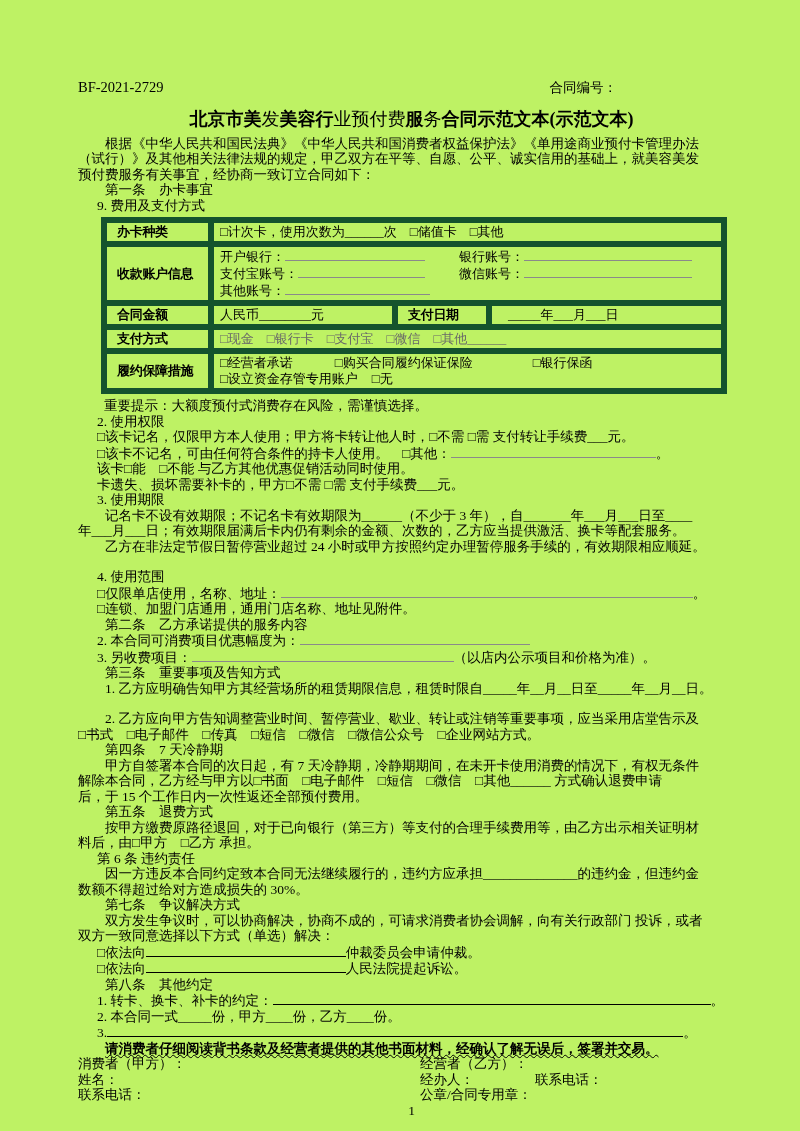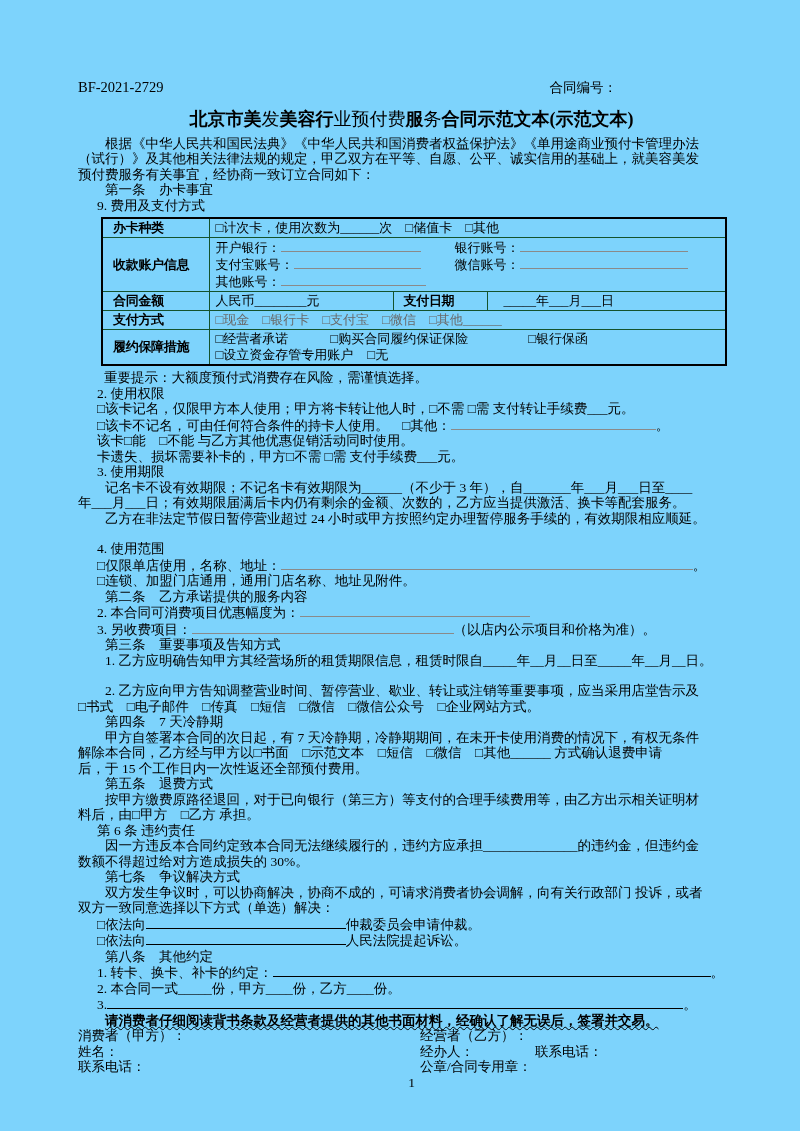--- a/index.html
+++ b/index.html
@@ -1,31 +1,31 @@
 <!DOCTYPE html>
 <html><head>
 <meta charset="utf-8">
 <style>
   html,body{margin:0;padding:0;background:#fff;}
   .page{
     position:relative;width:800px;height:1131px;box-sizing:border-box;
-    padding:80px 55px 0 78px;background:#7dd3fc;color:#000;overflow:hidden;
+    padding:80px 55px 0 78px;background:#bef264;color:#000;overflow:hidden;
     font-family:"Liberation Serif","DejaVu Serif",serif;
     font-size:13.5px;line-height:15.5px;
   }
   p{margin:0;padding:0;}
   .b{font-weight:normal;}
   .i1{padding-left:19px;}
   .i2{text-indent:27px;}
   .hdr{display:flex;align-items:baseline;font-size:14.5px;}
   .hdr .cno{margin-left:auto;margin-right:128px;font-size:13.5px;}
   .title{text-align:center;font-size:18px;line-height:19px;margin:14px 0 7px 0;font-weight:bold;white-space:nowrap;}
   .title .lt{font-weight:normal;}
   .tbl{border-collapse:collapse;margin:4px 0 4px 23px;width:626px;font-size:13px;line-height:16px;border:2px solid #000;table-layout:fixed;}
-  .tbl td{border:1px solid #14532d;padding:1px 6px;vertical-align:middle;overflow:hidden;}
+  .tbl td{border:6px solid #14532d;padding:1px 6px;vertical-align:middle;overflow:hidden;}
   .tbl td.lbl{font-weight:bold;padding-left:10px;padding-right:2px;letter-spacing:-0.3px;}
   .acct-line{white-space:nowrap;}
   .blank{display:inline-block;border-bottom:1px solid #8a8a8a;height:12px;vertical-align:baseline;}
   .blank.dk{border-bottom-color:#000;}
   .gray{color:#696969;}
   .gline{display:inline-block;}
   .gl1{margin-right:42px;} .gl2{margin-right:60px;} .gl3{margin-right:14px;}
   .mt-blank{margin-top:15px;}
   .notice-line .wavy{font-weight:bold;text-decoration:underline;text-decoration-style:wavy;text-decoration-thickness:1.2px;}
   .sig-row{display:flex;}
@@ -113,21 +113,21 @@
   <p class="i1"><span>2. 本合同可消费项目优惠幅度为：</span><span class="blank" style="width:230px"></span></p>
   <p class="i1"><span>3. 另收费项目：</span><span class="blank" style="width:262px"></span><span>（以店内公示项目和价格为准）。</span></p>
 
   <p class="b i2">第三条　重要事项及告知方式</p>
   <p class="b i2">1. 乙方应明确告知甲方其经营场所的租赁期限信息，租赁时限自_____年__月__日至_____年__月__日。</p>
   <p class="i2 mt-blank"><span>2. 乙方应向甲方告知调整营业时间、暂停营业、歇业、转让或注销等重要事项，应当采用</span><span class="b">店堂告示及</span></p>
   <p><span class="b">□书式　□电子邮件　□传真　□短信　□微信　□微信公众号　□企业网站</span><span>方式。</span></p>
 
   <p class="b i2">第四条　7 天冷静期</p>
   <p class="i2">甲方自签署本合同的次日起，有 7 天冷静期，冷静期期间，在未开卡使用消费的情况下，有权无条件</p>
-  <p><span>解除本合同，乙方经与甲方以</span><span class="b">□书面　□示范文本　□短信　□微信　□其他______</span><span> 方式确认退费申请</span></p>
+  <p><span>解除本合同，乙方经与甲方以</span><span class="b">□书面　□电子邮件　□短信　□微信　□其他______</span><span> 方式确认退费申请</span></p>
   <p>后，于 15 个工作日内一次性返还全部预付费用。</p>
 
   <p class="b i2">第五条　退费方式</p>
   <p class="i2">按甲方缴费原路径退回，对于已向银行（第三方）等支付的合理手续费用等，由乙方出示相关证明材</p>
   <p><span>料后，由</span><span class="b">□甲方　□乙方</span><span> 承担。</span></p>
 
   <p class="b i1">第 6 条  违约责任</p>
   <p class="i2"><span>因一方违反本合同约定致本合同无法继续履行的，违约方应承担</span><span>______________</span><span>的违约金，但违约金</span></p>
   <p><span>数额不得超过给对方造成损失的 </span><span class="b">30%</span><span>。</span></p>
 

